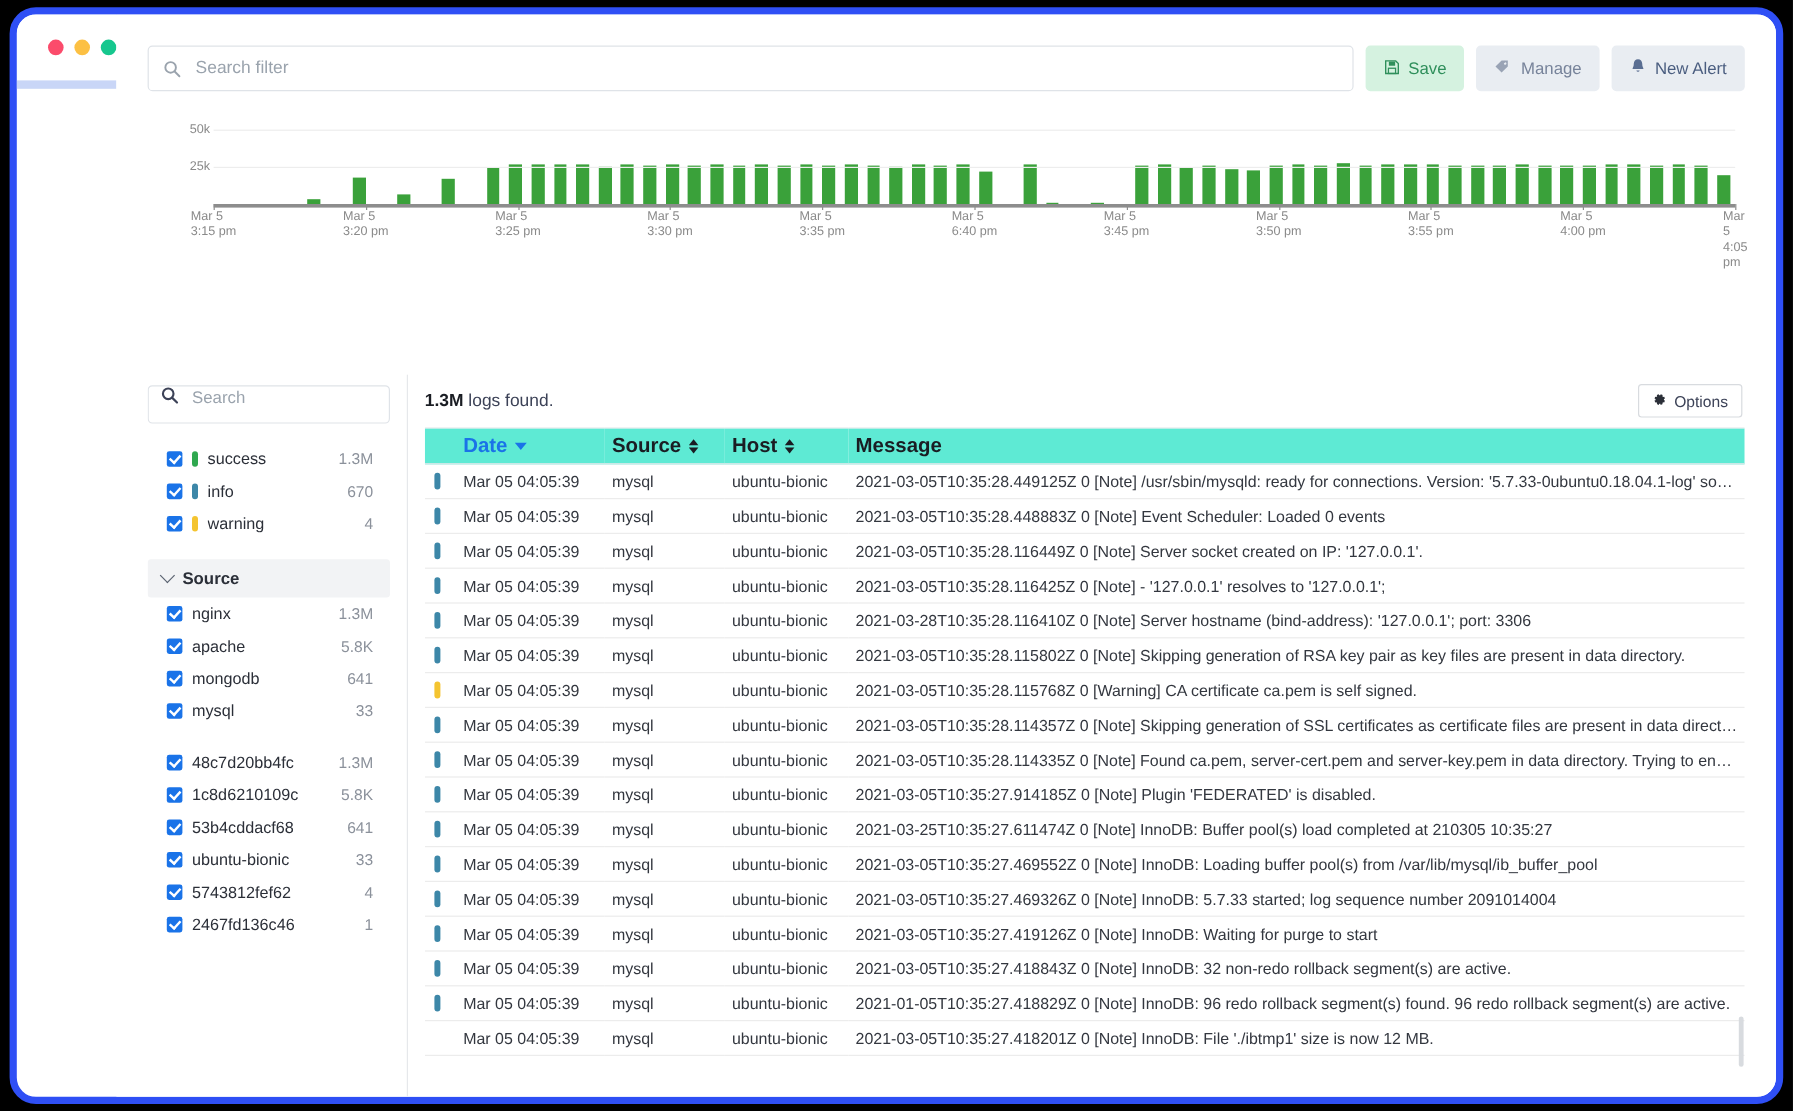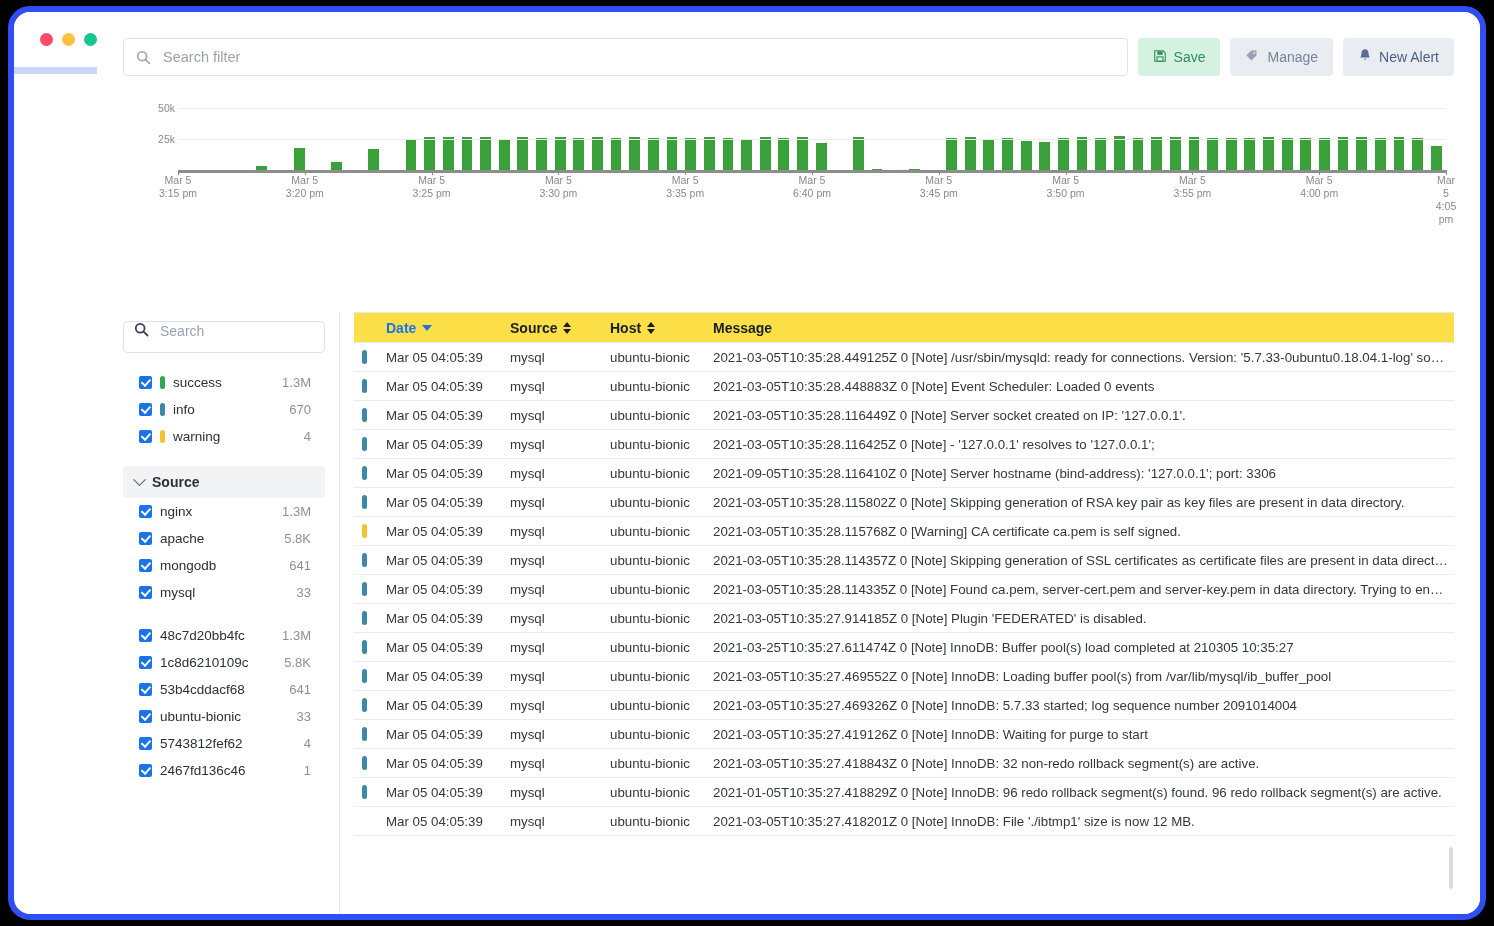--- a/index.html
+++ b/index.html
@@ -129,21 +129,21 @@
     height: 3px; background: #8d8d8d;
   }
   #xlabels {
     position: absolute;
     left: 55px; right: 8px; top: 76px;
     height: 30px;
   }
   .xlab {
     position: absolute;
     transform: translateX(-50%);
-    text-align: center;
+    text-align: left;
     font-size: 10.5px;
     color: #8a8a8a;
     line-height: 13px;
   }
   .xtickmark {
     position: absolute;
     width: 1px; height: 5px; background: #8d8d8d;
     top: -4px;
   }
 
@@ -248,25 +248,25 @@
     border: 1px solid #d8dbdf;
     border-radius: 3px;
     background: #fff;
     font-size: 13px; color: #3c4257;
     cursor: pointer;
     font-family: "Liberation Sans", sans-serif;
   }
 
   table { border-collapse: collapse; width: 100%; table-layout: fixed; }
   thead th {
-    background: #fde047;
+    background: #5eead4;
     border-top: 1px solid #e6e8eb;
     border-bottom: 1px solid #e6e8eb;
     height: 30px;
-    font-size: 14px;
+    font-size: 17px;
     text-align: left;
     color: #1a1d23;
     font-weight: bold;
     padding: 0 6px;
   }
   th.c-flag { width: 26px; }
   th.c-date { width: 124px; }
   th.c-src  { width: 100px; }
   th.c-host { width: 103px; }
   .th-inner { display: flex; align-items: center; gap: 6px; }
@@ -714,20 +714,34 @@
               <div class="facet-row">
                 <span class="cb"></span>
                 <span class="facet-label">2467fd136c46</span>
                 <span class="facet-count">1</span>
               </div>
             </div>
           </div>
       </div>
 
       <div id="results">
+        <div id="results-head">
+          <div id="logs-found">
+            <b>1.3M</b><span> logs found.</span>
+          </div>
+          <button id="options-btn">
+            <span>
+              <svg width="12" height="12" viewBox="0 0 16 16">
+                <path fill="#2b2f38" d="M8 5.2A2.8 2.8 0 1 0 8 10.8 2.8 2.8 0 0 0 8 5.2zm0 4.3a1.5 1.5 0 1 1 0-3 1.5 1.5 0 0 1 0 3z"></path>
+                <path fill="#2b2f38" d="M14 9.1l-1.2-.5c.05-.38.05-.82 0-1.2l1.2-.5-.9-2.2-1.25.45a5 5 0 0 0-.85-.85L11.45 3l-2.2-.9-.5 1.2a5 5 0 0 0-1.2 0L7.05 2.1 4.85 3l.45 1.25a5 5 0 0 0-.85.85L3.2 4.7l-.9 2.2 1.2.5a5 5 0 0 0 0 1.2l-1.2.5.9 2.2 1.25-.45c.26.33.53.6.85.85L4.85 13l2.2.9.5-1.2a5 5 0 0 0 1.2 0l.5 1.2 2.2-.9-.45-1.25c.32-.25.6-.52.85-.85l1.25.45z"></path>
+              </svg>
+            </span>
+            <span>Options</span>
+          </button>
+        </div>
 
         <div id="table-scroll">
           <table>
             <thead>
               <tr>
                 <th class="c-flag"></th>
                 <th class="c-date">
                   <span class="th-inner">
                     <span class="th-date-label">Date</span>
                     <span class="sort-desc"></span>
@@ -795,21 +809,21 @@
                   <td class="c-host">ubuntu-bionic</td>
                   <td>2021-03-05T10:35:28.116425Z 0 [Note] - '127.0.0.1' resolves to '127.0.0.1';</td>
                 </tr>
                 <tr>
                   <td class="c-flag">
                     <span class="rowpill" style="background: rgb(61, 135, 168);"></span>
                   </td>
                   <td class="c-date">Mar 05 04:05:39</td>
                   <td class="c-src">mysql</td>
                   <td class="c-host">ubuntu-bionic</td>
-                  <td>2021-09-05T10:35:28.116410Z 0 [Note] Server hostname (bind-address): '127.0.0.1'; port: 3306</td>
+                  <td>2021-03-28T10:35:28.116410Z 0 [Note] Server hostname (bind-address): '127.0.0.1'; port: 3306</td>
                 </tr>
                 <tr>
                   <td class="c-flag">
                     <span class="rowpill" style="background: rgb(61, 135, 168);"></span>
                   </td>
                   <td class="c-date">Mar 05 04:05:39</td>
                   <td class="c-src">mysql</td>
                   <td class="c-host">ubuntu-bionic</td>
                   <td>2021-03-05T10:35:28.115802Z 0 [Note] Skipping generation of RSA key pair as key files are present in data directory.</td>
                 </tr>

